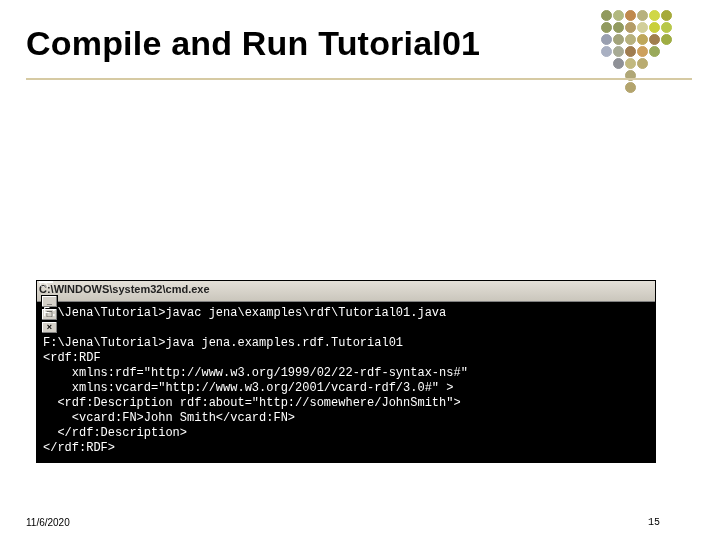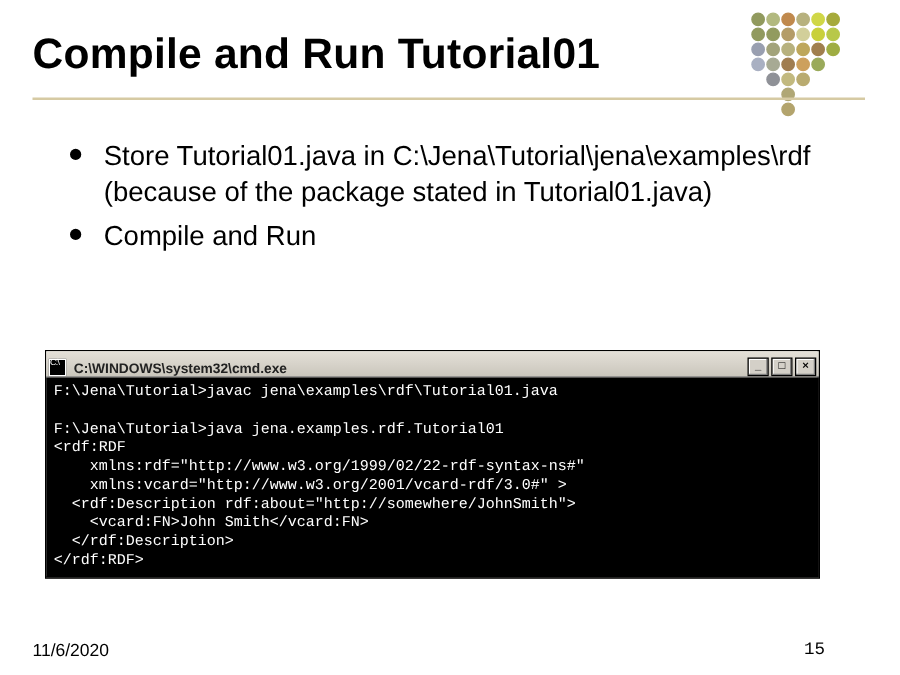--- a/index.html
+++ b/index.html
@@ -6,27 +6,27 @@
   .slide{position:relative;width:684px;height:540px;box-sizing:border-box;}
   .corner-deco{position:absolute;top:10px;right:14px;display:grid;grid-template-columns:repeat(6,9px);grid-template-rows:repeat(7,9px);gap:3px;}
   .corner-deco span{display:block;width:9px;height:9px;border-radius:50%;}
   .title{position:absolute;left:26px;top:24px;font-size:34px;font-weight:bold;letter-spacing:.2px;}
   .title-rule{position:absolute;left:26px;top:78px;width:666px;height:2px;background:#d6caa3;}
   .bullets{position:absolute;left:56px;top:110px;right:26px;font-size:22px;line-height:1.32;}
   .bullets .item{display:flex;margin-bottom:6px;}
   .bullets .dot{width:9px;height:9px;border-radius:50%;background:#000;margin-top:9px;margin-right:18px;flex:0 0 auto;}
   .bullets .txt{flex:1;}
   .cmdwin{position:absolute;left:36px;top:280px;width:618px;border:1px solid #000;box-shadow:inset -1px -1px 0 #404040,inset 1px 1px 0 #fff;background:#d4d0c8;}
-  .cmdwin .titlebar{display:flex;align-items:flex-end;height:20px;background:linear-gradient(#e4e0d8,#cac6bc);border-bottom:1px solid #808080;padding:0 2px;font-family:Tahoma,Arial,sans-serif;}
+  .cmdwin .titlebar{display:flex;align-items:flex-start;height:20px;background:linear-gradient(#e4e0d8,#cac6bc);border-bottom:1px solid #808080;padding:0 2px;font-family:Tahoma,Arial,sans-serif;flex-direction:column;}
   .cmdwin .titlebar .ico{width:14px;height:14px;background:#000;border:1px solid #fff;box-sizing:border-box;position:relative;margin-right:6px;}
   .cmdwin .titlebar .ico::after{content:"C:\\";position:absolute;left:0;top:-1px;font-size:7px;color:#fff;letter-spacing:-.5px;}
   .cmdwin .titlebar .cap{flex:1;font-size:11px;font-weight:bold;color:#222;}
   .cmdwin .titlebar .btn{width:15px;height:13px;margin-left:2px;background:#d4d0c8;border:1px solid #000;box-shadow:inset -1px -1px 0 #808080,inset 1px 1px 0 #fff;font:bold 9px/11px Tahoma,Arial;text-align:center;cursor:default;}
   .cmdwin .body{background:#000;color:#fff;font:12px/15px "Courier New",monospace;padding:4px 6px 6px 6px;white-space:pre;}
-  .footer{position:absolute;left:26px;bottom:12px;right:24px;font-size:14px;color:#000;}
+  .footer{position:absolute;left:26px;bottom:12px;right:24px;font-size:10px;color:#000;}
   .footer .date{float:left;}
   .footer .num{float:right;font-family:Liberation Mono, monospace;}
 </style>
 </head>
 <body>
 <div class="slide">
 
   <div class="corner-deco">
       <span style="background: rgb(145, 154, 94); border: 1px solid rgb(145, 154, 94);"></span>
       <span style="background: rgb(178, 185, 127); border: 1px solid rgb(178, 185, 127);"></span>
@@ -68,30 +68,20 @@
       <span style="visibility: hidden;"></span>
       <span style="background: rgb(179, 164, 109); border: 1px solid rgb(179, 164, 109);"></span>
       <span style="visibility: hidden;"></span>
       <span style="visibility: hidden;"></span>
       <span style="visibility: hidden;"></span>
     </div>
 
   <div class="title">Compile and Run Tutorial01</div>
   <div class="title-rule"></div>
 
-  <div class="bullets">
-    <div class="item">
-      <span class="dot"></span>
-      <span class="txt">Store Tutorial01.java in C:\Jena\Tutorial\jena\examples\rdf (because of the package stated in Tutorial01.java)</span>
-    </div>
-    <div class="item">
-      <span class="dot"></span>
-      <span class="txt">Compile and Run</span>
-    </div>
-  </div>
 
   <div class="cmdwin">
     <div class="titlebar">
       <span class="ico"></span>
       <span class="cap">C:\WINDOWS\system32\cmd.exe</span>
       <span class="btn">_</span>
       <span class="btn">□</span>
       <span class="btn">×</span>
     </div>
     <div class="body">F:\Jena\Tutorial&gt;javac jena\examples\rdf\Tutorial01.java

